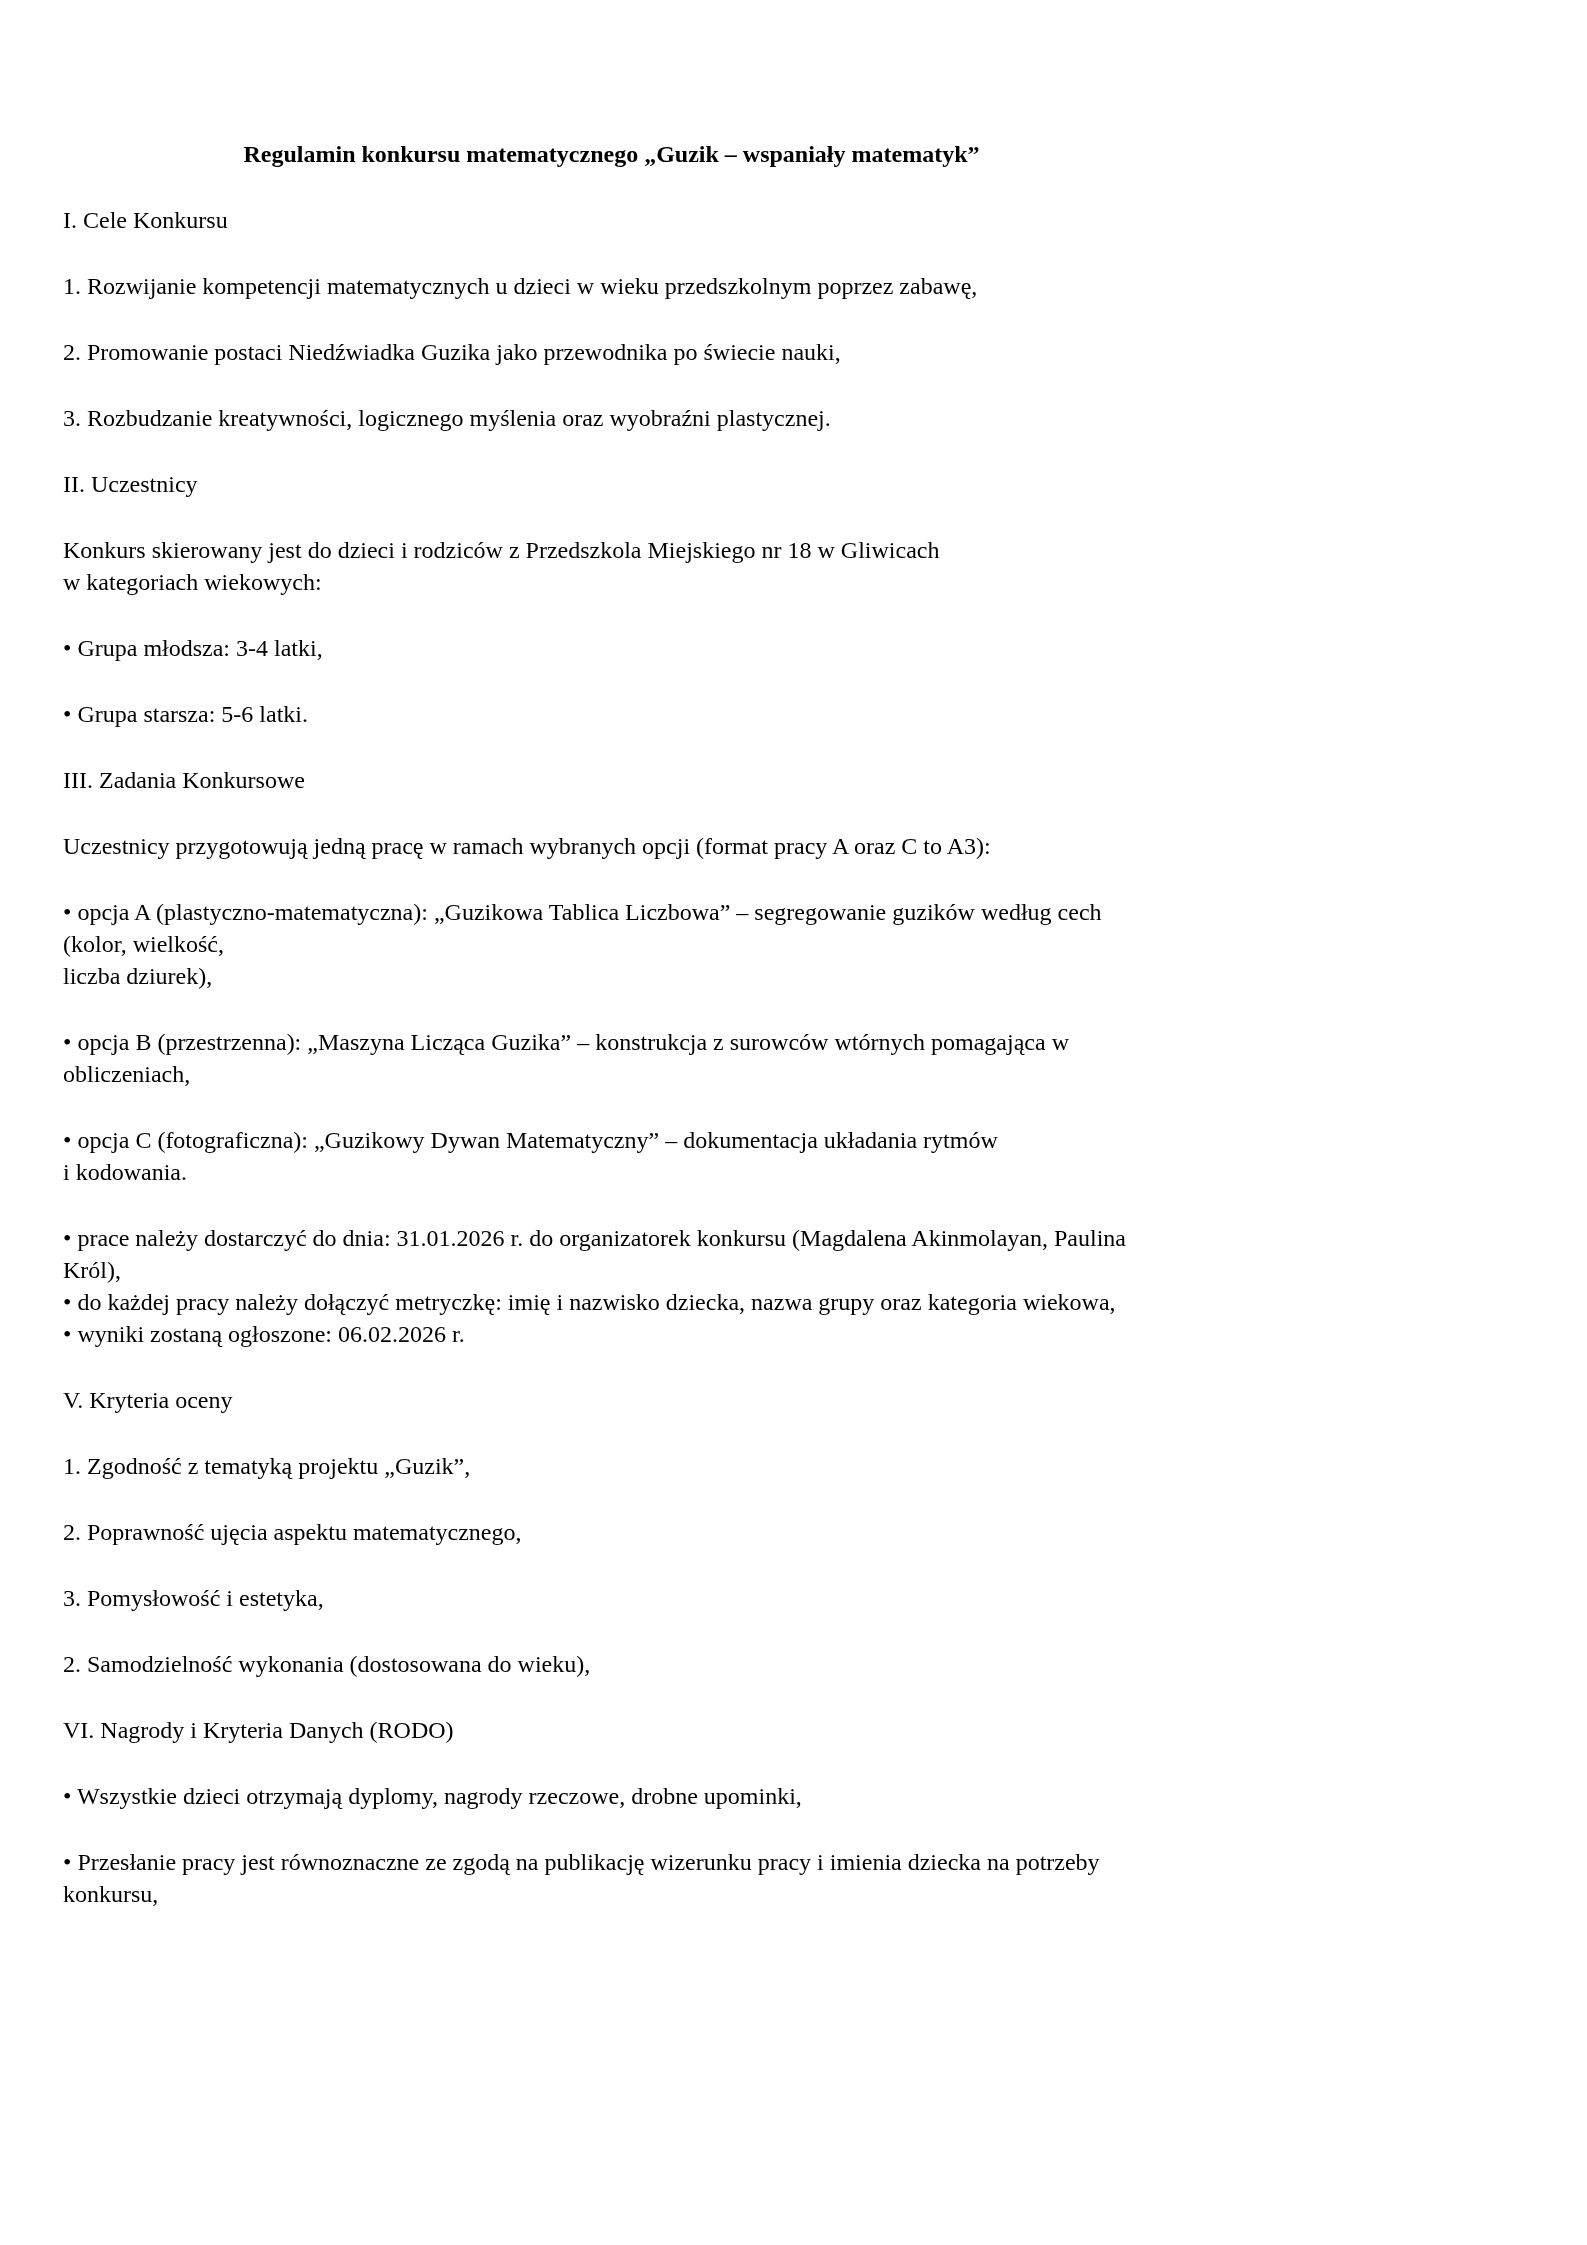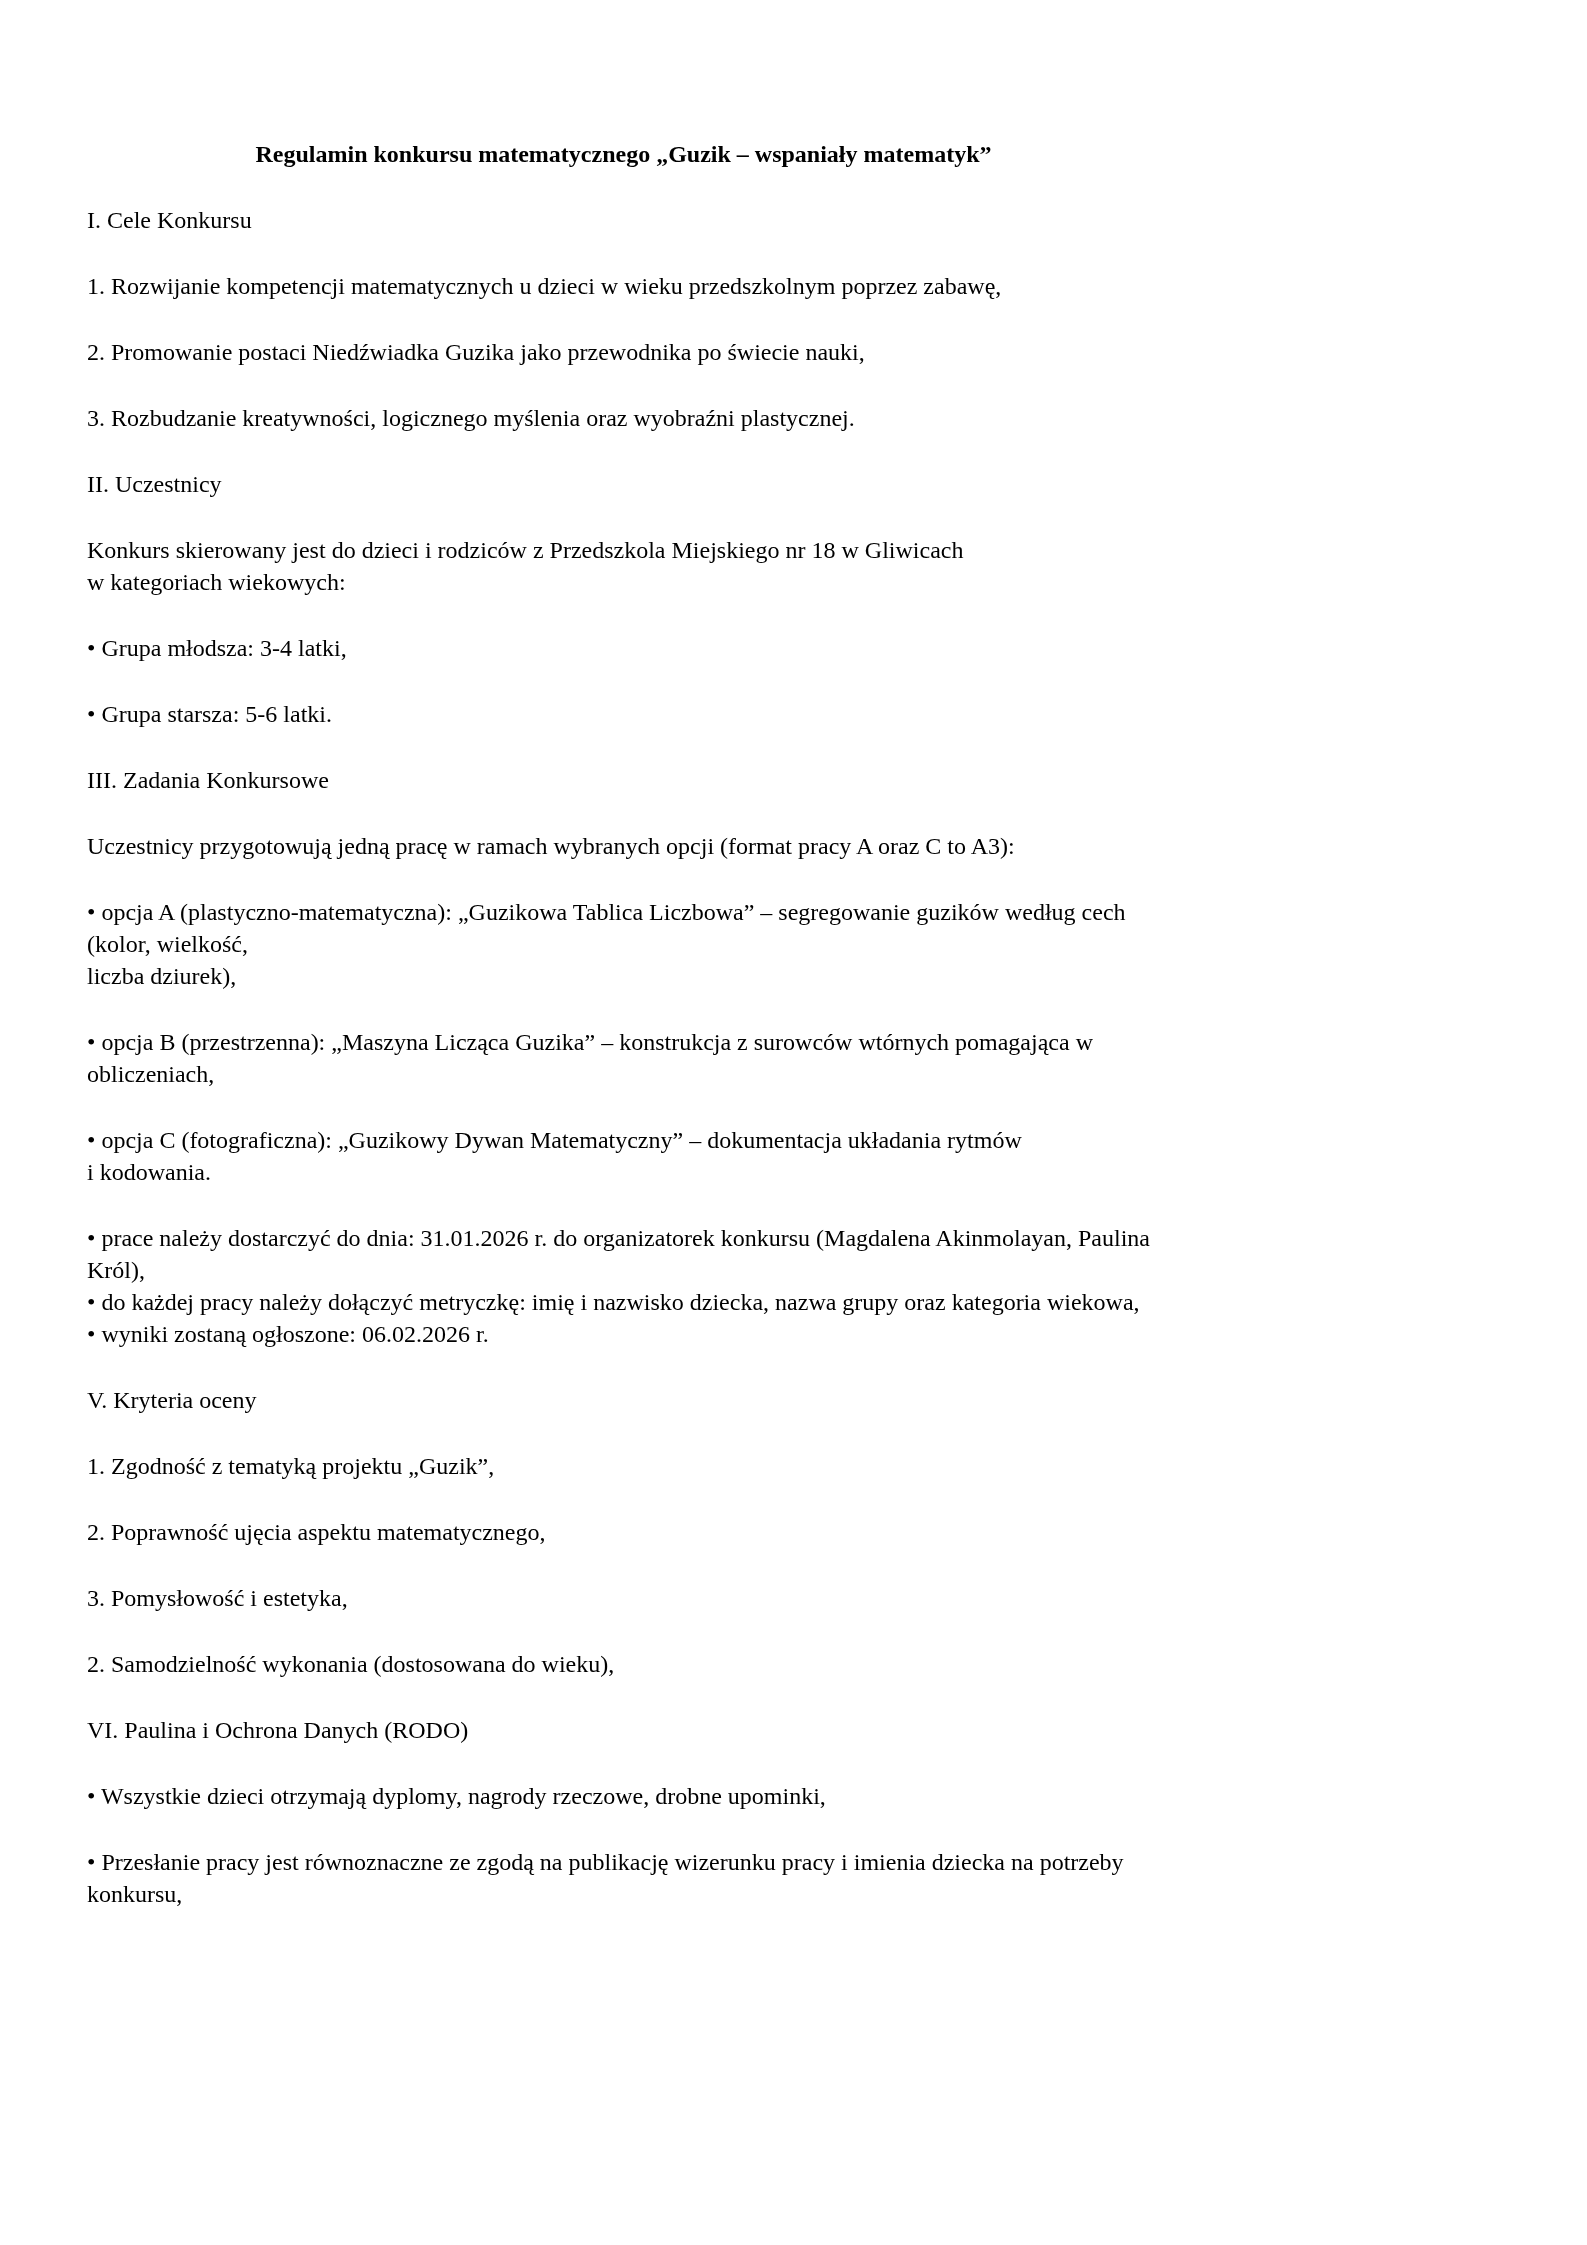--- a/index.html
+++ b/index.html
@@ -9,21 +9,21 @@
   }
   .page {
     position: relative;
     width: 1388px;
     height: 2245px;
     box-sizing: border-box;
     background: #ffffff;
     color: #000000;
     font-family: "Liberation Serif", "DejaVu Serif", serif;
     font-size: 24px;
-    padding: 138px 228px 0 87px;
+    padding: 138px 228px 0 63px;
     overflow: hidden;
   }
   .doc-title {
     font-weight: bold;
     text-align: center;
     line-height: 32px;
     margin: 0 0 34px 0;
     white-space: pre-line;
   }
   .block {
@@ -60,16 +60,16 @@
   <div class="block">• prace należy dostarczyć do dnia: 31.01.2026 r. do organizatorek konkursu (Magdalena Akinmolayan, Paulina Król),
 • do każdej pracy należy dołączyć metryczkę: imię i nazwisko dziecka, nazwa grupy oraz kategoria wiekowa,
 • wyniki zostaną ogłoszone: 06.02.2026 r.</div>
 
   <div class="block">V. Kryteria oceny</div>
   <div class="block">1. Zgodność z tematyką projektu „Guzik”,</div>
   <div class="block">2. Poprawność ujęcia aspektu matematycznego,</div>
   <div class="block">3. Pomysłowość i estetyka,</div>
   <div class="block">2. Samodzielność wykonania (dostosowana do wieku),</div>
 
-  <div class="block">VI. Paulina i Ochrona Danych (RODO)</div>
+  <div class="block">VI. Nagrody i Kryteria Danych (RODO)</div>
   <div class="block">• Wszystkie dzieci otrzymają dyplomy, nagrody rzeczowe, drobne upominki,</div>
   <div class="block">• Przesłanie pracy jest równoznaczne ze zgodą na publikację wizerunku pracy i imienia dziecka na potrzeby konkursu,</div>
 </div>
 
 </body></html>

